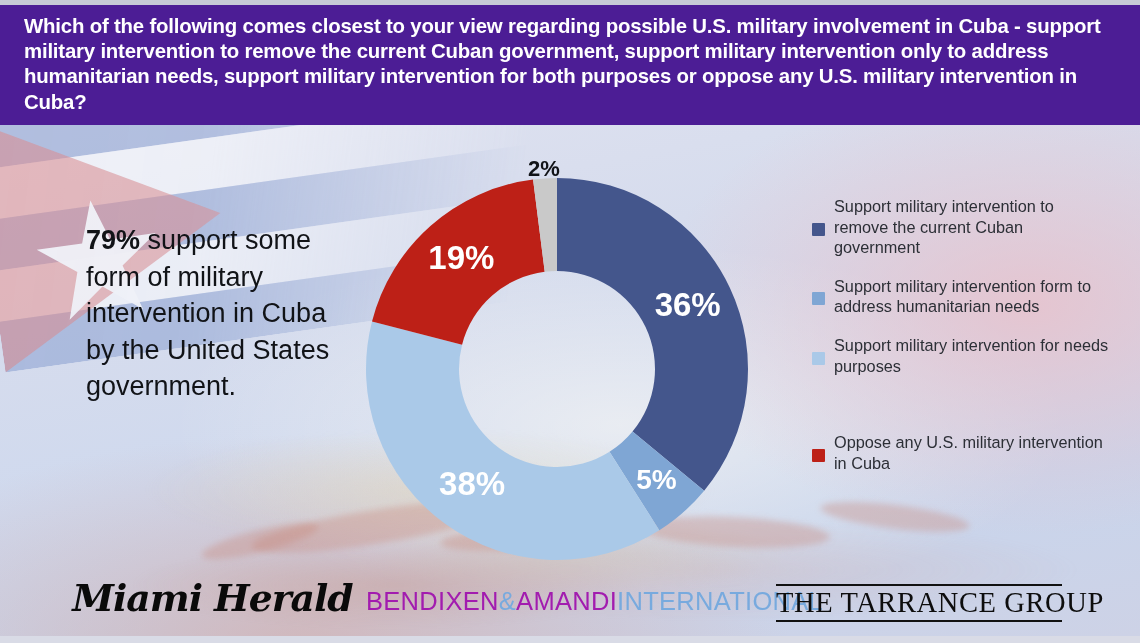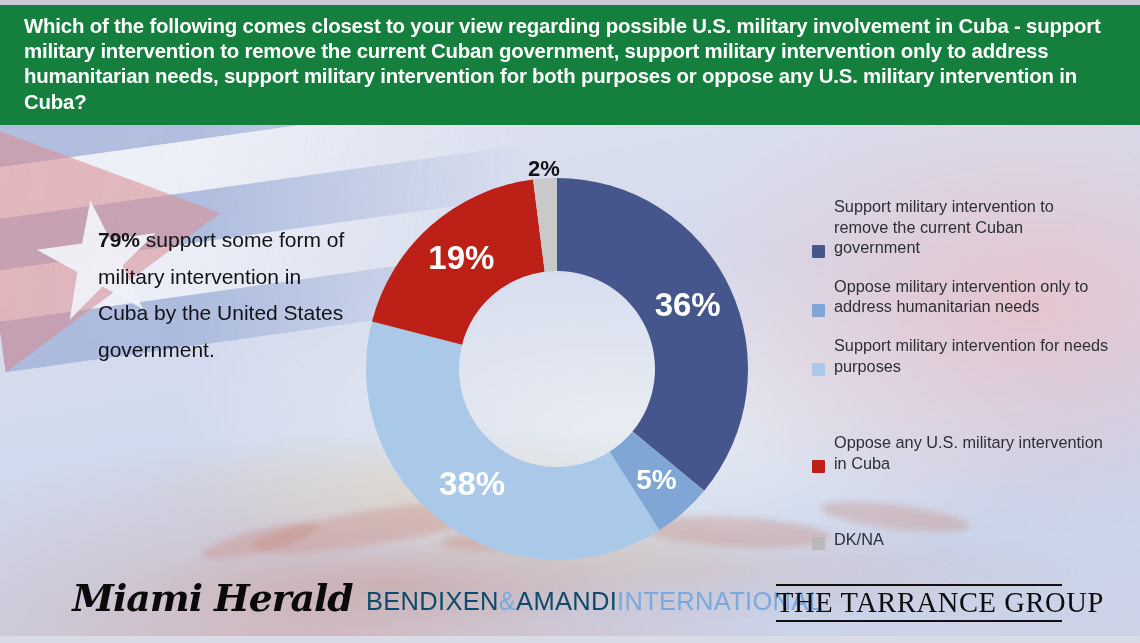--- a/index.html
+++ b/index.html
@@ -14,21 +14,21 @@
   }
 
   
   .frame-strip{position:absolute;left:0;width:1140px;background:#c7cad6;z-index:40;}
   .frame-strip.top{top:0;height:5px;}
   .frame-strip.bottom{bottom:0;height:7px;background:#d9dbe6;}
 
   
   #header{
     position:absolute;left:0;top:5px;width:1140px;height:120px;
-    background:#15803d;z-index:30;
+    background:#4c1d95;z-index:30;
     box-sizing:border-box;padding:9px 14px 0 24px;
   }
   #header-title{
     color:#ffffff;font-weight:bold;font-size:20.4px;line-height:25.2px;
     letter-spacing:-0.2px;margin:0;
     font-family:"Liberation Sans",sans-serif;
   }
 
   
   #body-area{
@@ -77,39 +77,39 @@
     border-left:235px solid rgba(214,90,88,.58);
   }
   #flag .star{
     position:absolute;left:48px;top:96px;width:0;height:0;
     color:rgba(255,255,255,.95);font-size:0;
   }
   #flag .star svg{display:block;}
 
   
   #callout{
-    position:absolute;left:98px;top:222px;width:250px;z-index:20;
-    color:#111317;font-size:21px;line-height:36.5px;
+    position:absolute;left:86px;top:222px;width:250px;z-index:20;
+    color:#111317;font-size:27px;line-height:36.5px;
     font-family:"Liberation Sans",sans-serif;
   }
   #callout .big{font-weight:bold;}
 
   
   #chart-wrap{position:absolute;left:366px;top:178px;width:382px;height:382px;z-index:20;}
   #donut-svg{display:block;width:382px;height:382px;overflow:visible;}
   .slice-label{
     font-family:"Liberation Sans",sans-serif;font-weight:bold;
     font-size:33px;fill:#ffffff;text-anchor:middle;dominant-baseline:middle;
   }
   .slice-label.small{font-size:28px;}
   .slice-label.dark{fill:#111317;font-size:22px;}
 
   
   #legend{position:absolute;left:812px;top:196px;width:300px;z-index:20;}
-  .legend-item{display:flex;align-items:flex-end;margin-bottom:14px;}
+  .legend-item{display:flex;align-items:center;margin-bottom:14px;}
   .legend-item.gap{margin-top:18px;}
   .legend-item.gap2{margin-top:56px;}
   .legend-swatch{
     width:13px;height:13px;flex:0 0 13px;margin-top:5px;margin-right:9px;border-radius:1px;
   }
   .legend-text{
     color:#2c2f36;font-size:16.3px;line-height:20.6px;
     font-family:"Liberation Sans",sans-serif;
   }
 
@@ -119,21 +119,21 @@
     position:absolute;left:75px;top:16px;
     font-family:"DejaVu Serif",serif;font-weight:bold;font-style:italic;
     font-size:37px;color:#0a0a0a;letter-spacing:-1px;
     transform:scaleX(1.02);
   }
   #logo-bendixen{
     position:absolute;left:366px;top:27px;
     font-family:"Liberation Sans",sans-serif;font-size:25.5px;
     letter-spacing:.3px;white-space:nowrap;
   }
-  #logo-bendixen .dark{color:#0c4a6e;}
+  #logo-bendixen .dark{color:#a21caf;}
   #logo-bendixen .lite{color:#78aade;}
   #logo-tarrance{
     position:absolute;left:776px;top:24px;width:286px;
   }
   #logo-tarrance .rule{height:2px;background:#111;}
   #logo-tarrance .rule.top{margin-bottom:1px;}
   #logo-tarrance .rule.bot{margin-top:1px;}
   #logo-tarrance .tg-text{
     font-family:"Liberation Serif",serif;font-size:28.5px;color:#0d0d0d;
     text-align:center;letter-spacing:.6px;line-height:32px;white-space:nowrap;
@@ -198,37 +198,33 @@
 
   <div id="legend">
 
     <div class="legend-item">
       <span class="legend-swatch" style="background:#44568c"></span>
       <span class="legend-text">Support military intervention to remove the current Cuban government</span>
     </div>
 
     <div class="legend-item gap">
       <span class="legend-swatch" style="background:#7fa6d4"></span>
-      <span class="legend-text">Oppose military intervention only to address humanitarian needs</span>
+      <span class="legend-text">Support military intervention form to address humanitarian needs</span>
     </div>
 
     <div class="legend-item gap">
       <span class="legend-swatch" style="background:#aac9e8"></span>
       <span class="legend-text">Support military intervention for needs purposes</span>
     </div>
 
     <div class="legend-item gap2">
       <span class="legend-swatch" style="background:#bd2017"></span>
       <span class="legend-text">Oppose any U.S. military intervention in Cuba</span>
     </div>
 
-    <div class="legend-item gap2">
-      <span class="legend-swatch" style="background:#b9b9b9"></span>
-      <span class="legend-text">DK/NA</span>
-    </div>
 
   </div>
 
   <div id="footer">
     <div id="logo-miami-herald">Miami Herald</div>
 
     <div id="logo-bendixen"><span class="dark">BENDIXEN</span><span class="lite">&amp;</span><span class="dark">AMANDI</span><span class="lite">INTERNATIONAL</span></div>
 
     <div id="logo-tarrance">
       <div class="rule top"></div>

